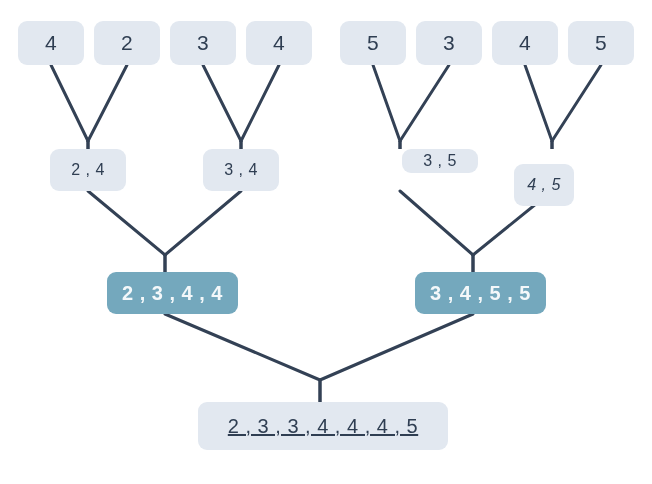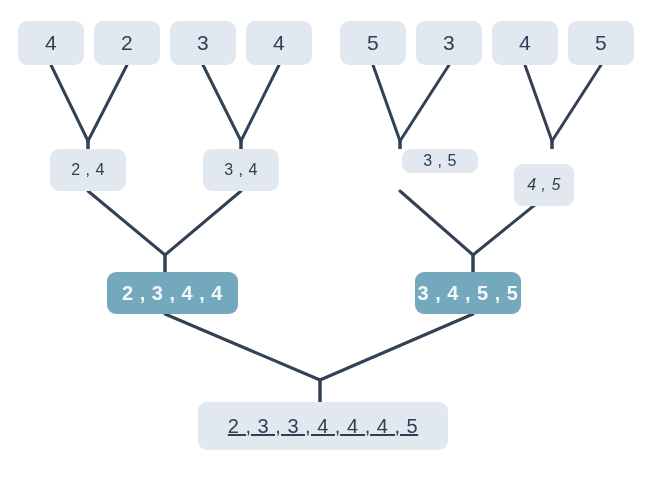--- a/index.html
+++ b/index.html
@@ -129,16 +129,16 @@
       <div class="node node-leaf" style="left: 246px; top: 21px; width: 66px; height: 44px;">4</div>
       <div class="node node-leaf" style="left: 340px; top: 21px; width: 66px; height: 44px;">5</div>
       <div class="node node-leaf" style="left: 416px; top: 21px; width: 66px; height: 44px;">3</div>
       <div class="node node-leaf" style="left: 492px; top: 21px; width: 66px; height: 44px;">4</div>
       <div class="node node-leaf" style="left: 568px; top: 21px; width: 66px; height: 44px;">5</div>
       <div class="node node-pair" style="left: 50px; top: 149px; width: 76px; height: 42px;">2 , 4</div>
       <div class="node node-pair" style="left: 203px; top: 149px; width: 76px; height: 42px;">3 , 4</div>
       <div class="node node-pair" style="left: 362px; top: 149px; width: 76px; height: 24px; margin-left: 40px;">3 , 5</div>
       <div class="node node-pair" style="left: 514px; top: 164px; width: 60px; height: 42px; font-style: italic;">4 , 5</div>
       <div class="node node-quad" style="left: 100px; top: 272px; width: 131px; height: 42px;">2 , 3 , 4 , 4</div>
-      <div class="node node-quad" style="left: 408px; top: 272px; width: 106px; height: 42px;">3 , 4 , 5 , 5</div>
+      <div class="node node-quad" style="left: 408px; top: 272px; width: 131px; height: 42px;">3 , 4 , 5 , 5</div>
       <div class="node node-root" style="left: 198px; top: 402px; width: 250px; height: 48px; text-decoration: underline;">2 , 3 , 3 , 4 , 4 , 4 , 5</div>
     </div>
 </div>
 
 </body></html>

